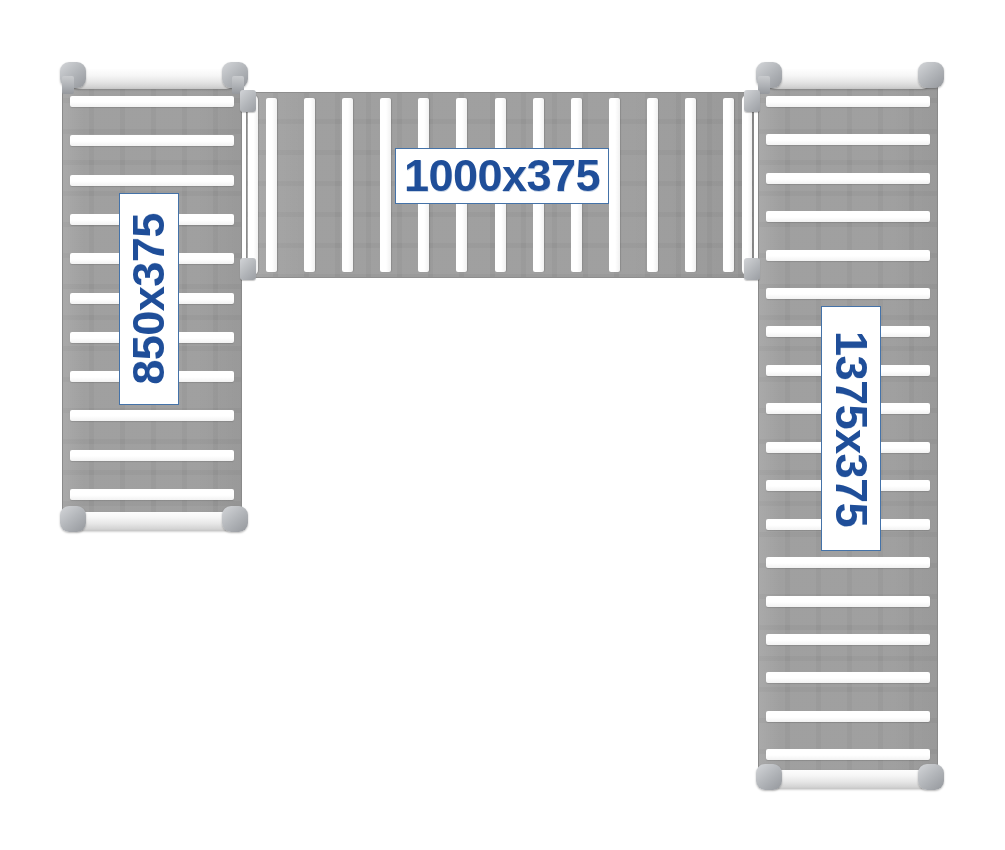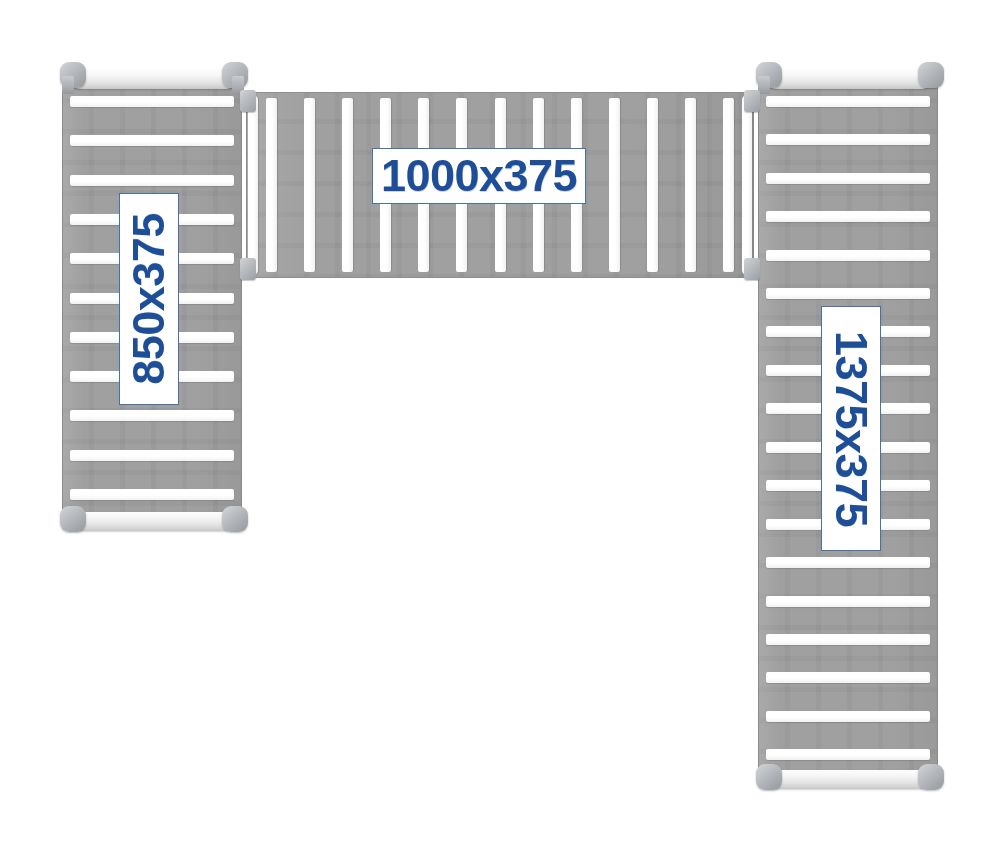--- a/index.html
+++ b/index.html
@@ -106,21 +106,21 @@
     font-weight: bold;
     letter-spacing: -0.5px;
     display: flex;
     align-items: center;
     justify-content: center;
     box-sizing: border-box;
     white-space: nowrap;
     text-shadow: 0.5px 0.5px 0 rgba(130,160,200,0.45);
   }
   #label-top {
-    left: 372px;
+    left: 395px;
     top: 148px;
     width: 214px;
     height: 56px;
     font-size: 45px;
   }
   #label-left {
     left: 119px;
     top: 193px;
     width: 60px;
     height: 212px;

